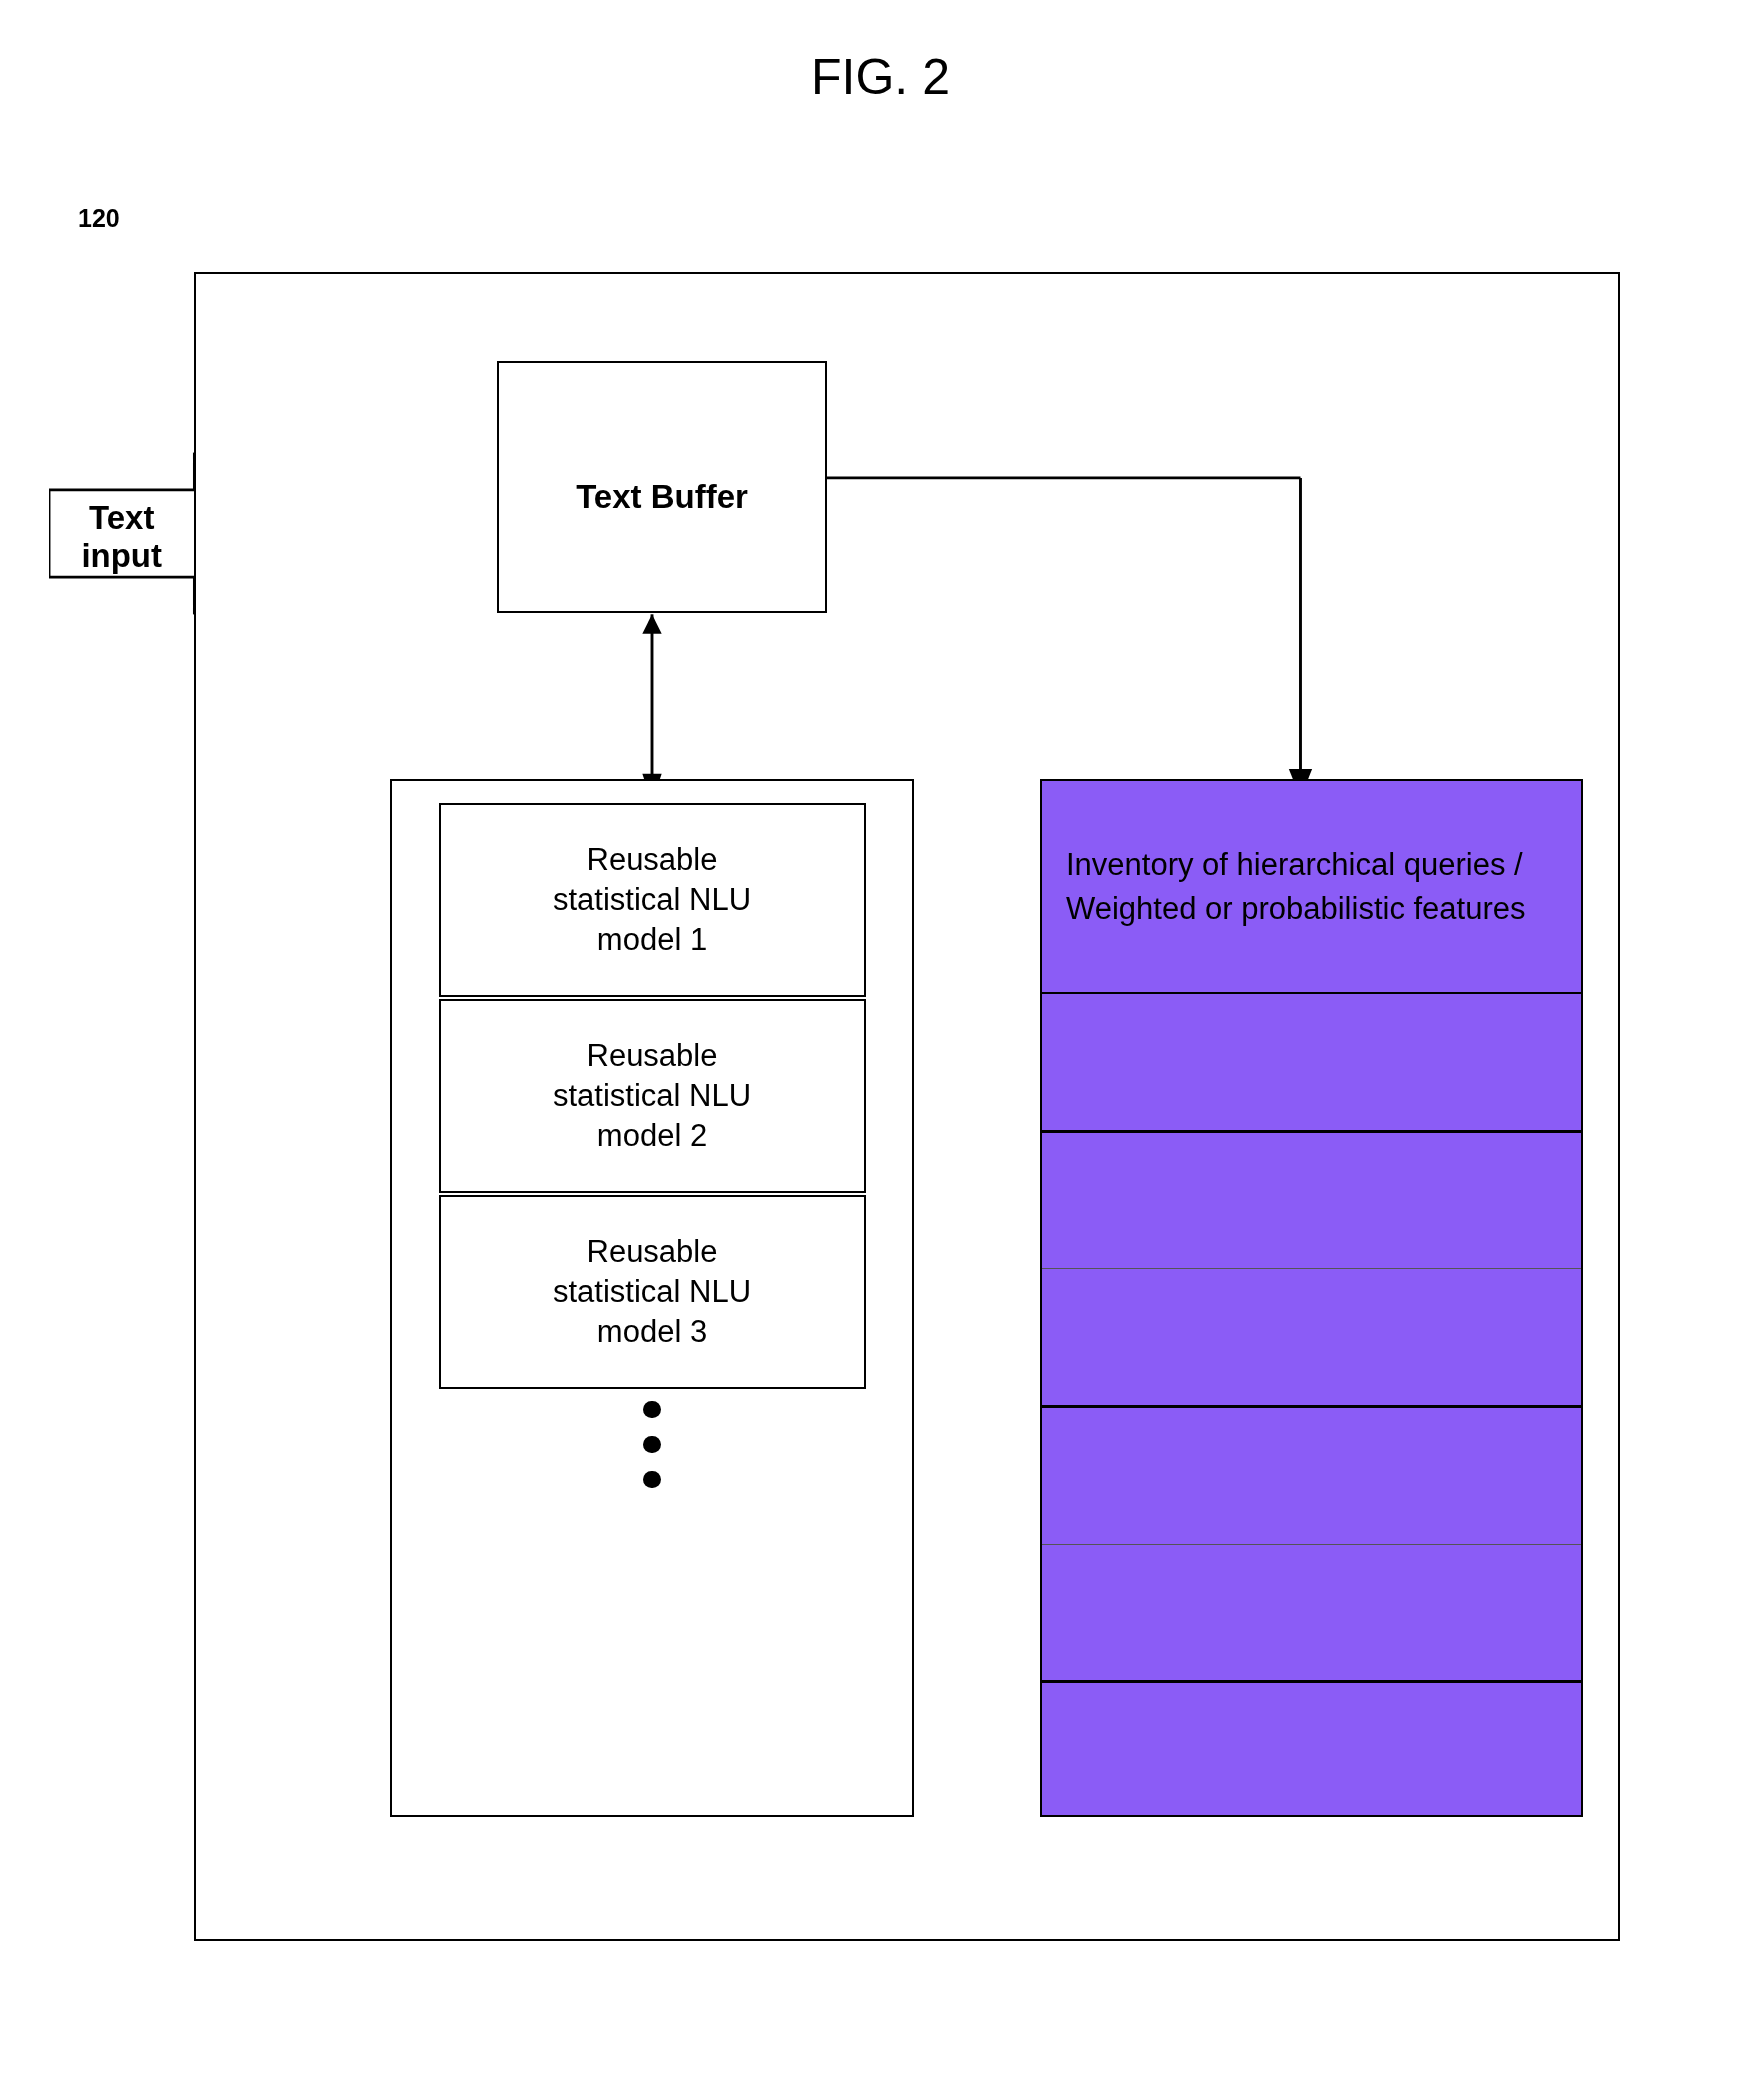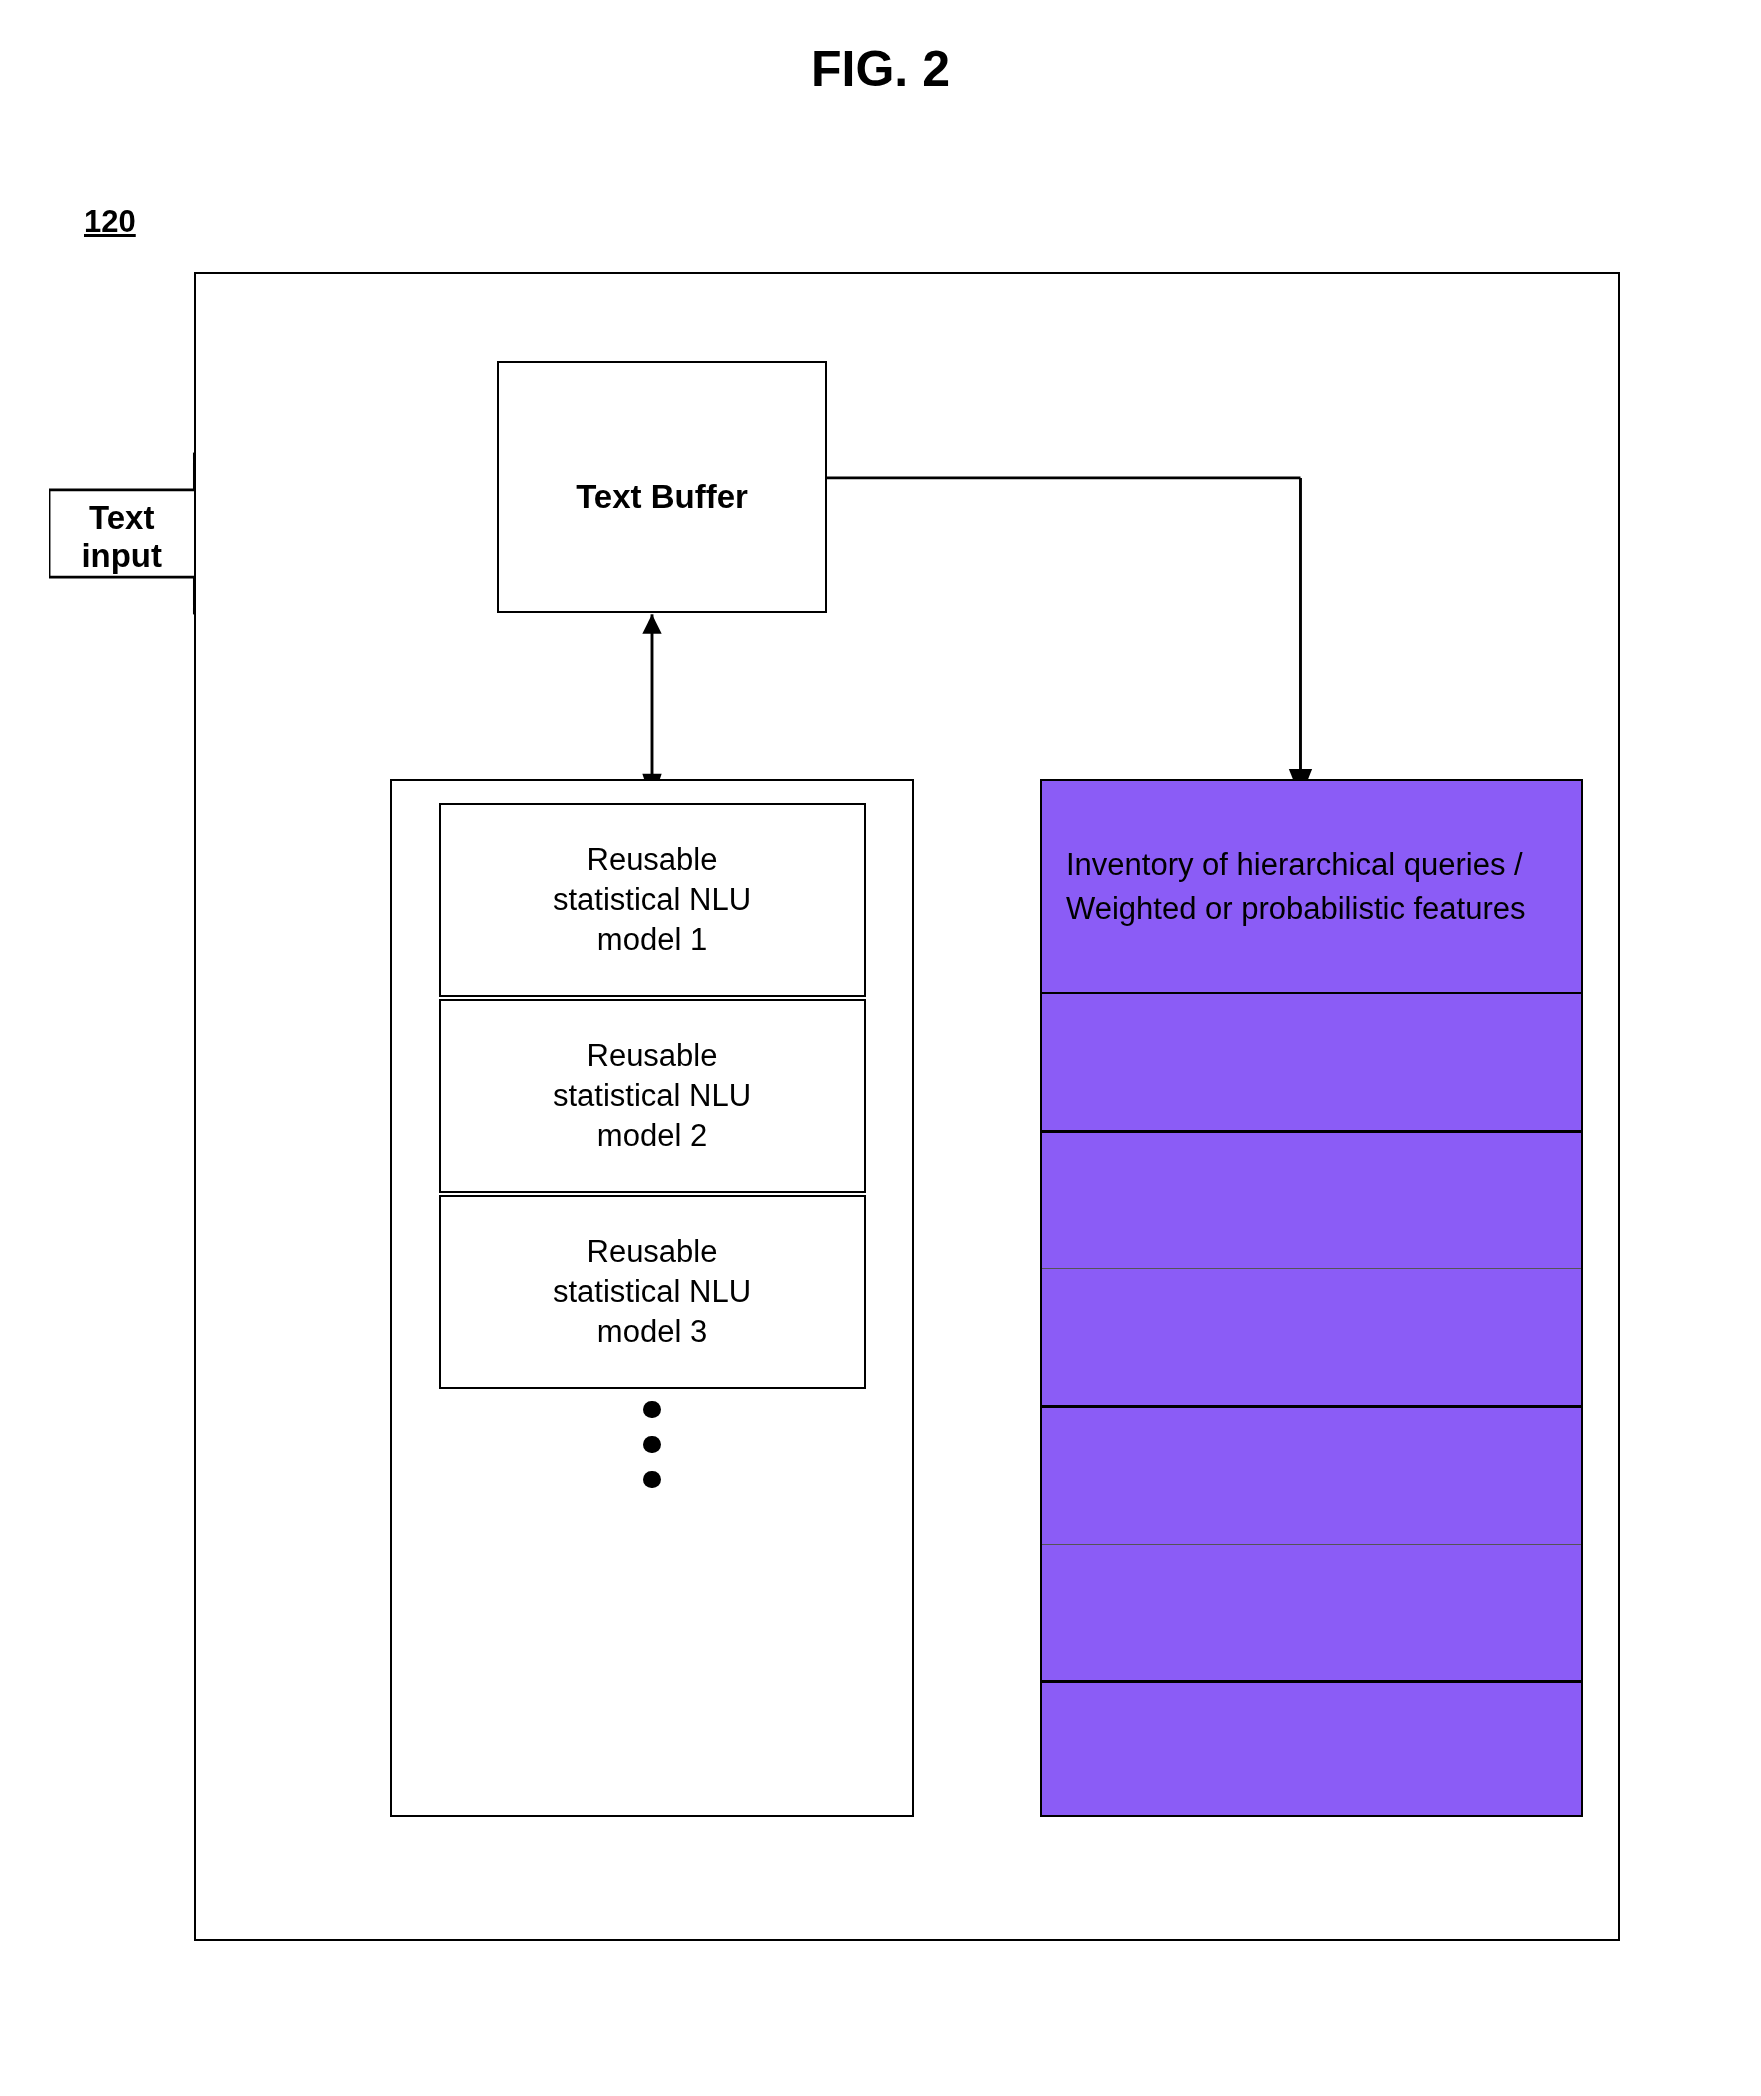--- a/index.html
+++ b/index.html
@@ -7,35 +7,34 @@
       width: 1761px;
       height: 2097px;
       background: #fff;
       font-family: Arial, sans-serif;
       position: relative;
       overflow: hidden;
     }
 
     .fig-title {
       position: absolute;
-      top: 40px;
+      top: 48px;
       left: 50%;
       transform: translateX(-50%);
       font-size: 50px;
+      font-weight: normal;
+      font-family: Arial, sans-serif;
+    }
+
+    .diagram-label {
+      position: absolute;
+      top: 204px;
+      left: 78px;
+      font-size: 25px;
       font-weight: bold;
-      font-family: Arial, sans-serif;
-    }
-
-    .diagram-label {
-      position: absolute;
-      top: 204px;
-      left: 84px;
-      font-size: 31px;
-      font-weight: bold;
-      text-decoration: underline;
     }
 
     
     .outer-box {
       position: absolute;
       top: 272px;
       left: 194px;
       width: 1426px;
       height: 1669px;
       border: 2.9px solid #000;

